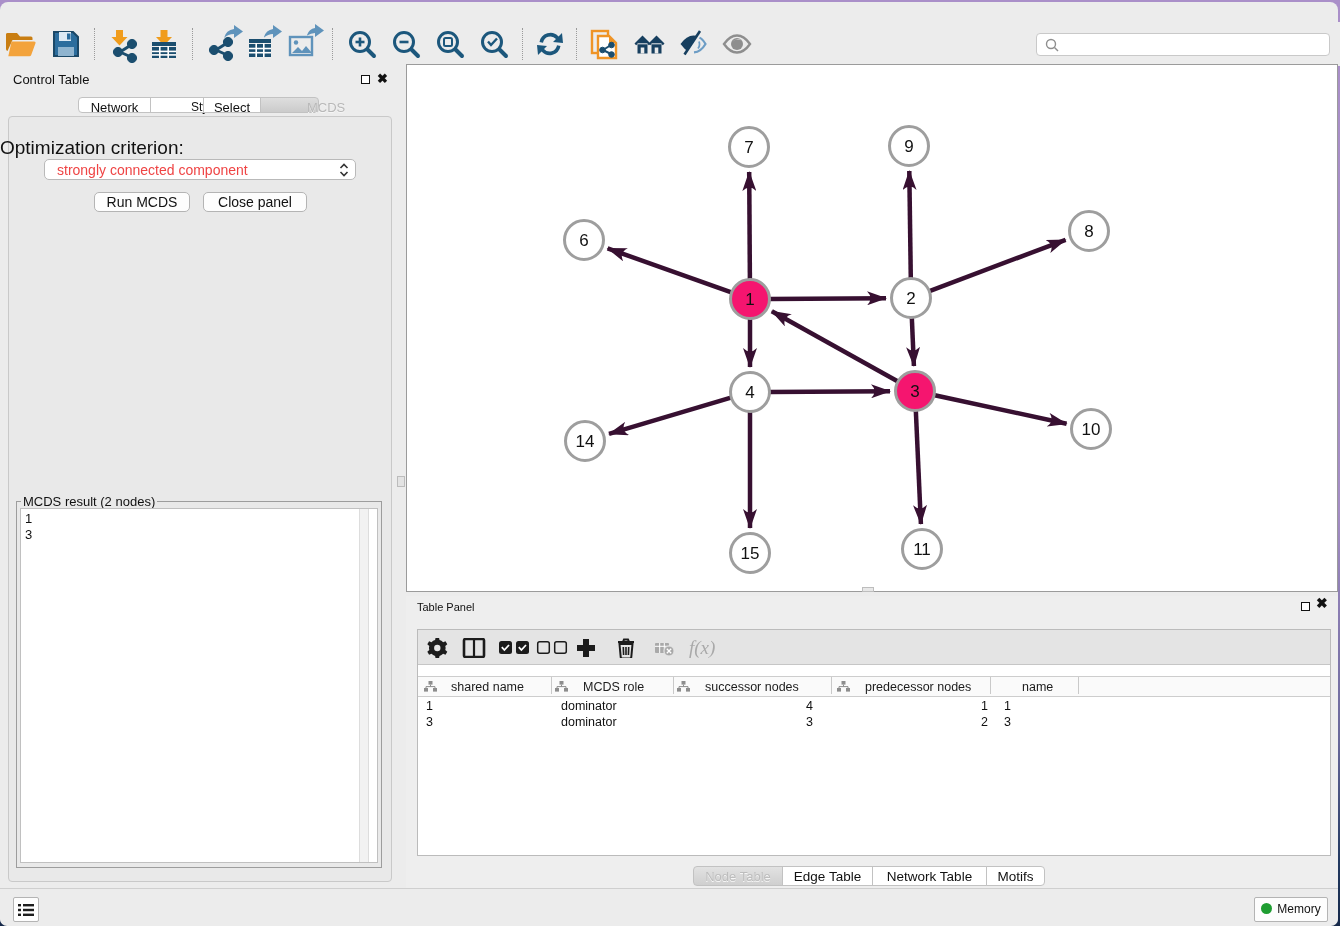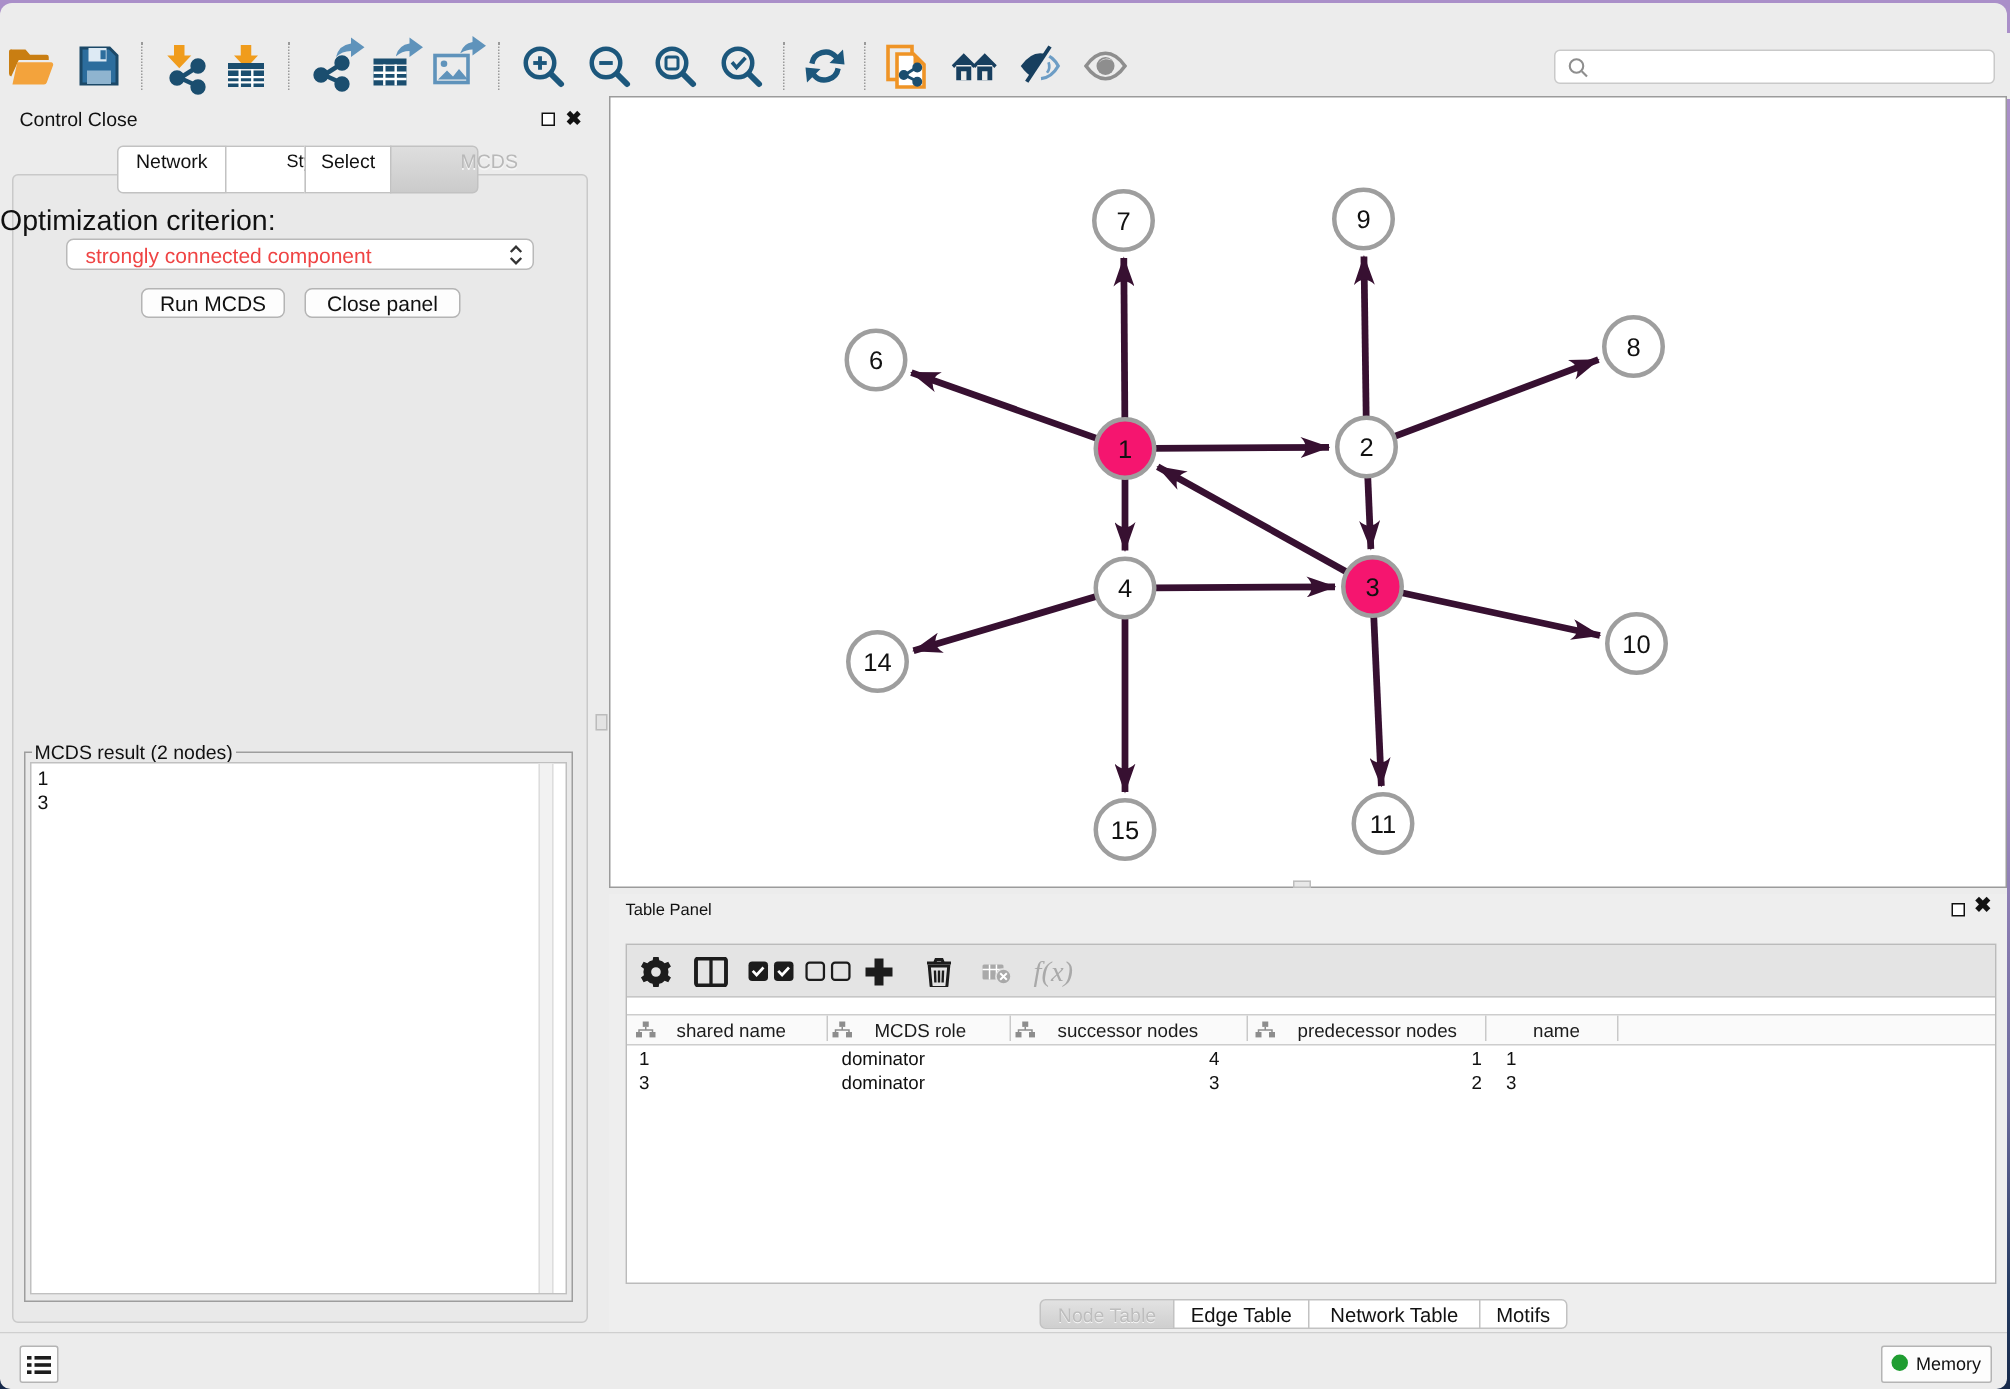--- a/index.html
+++ b/index.html
@@ -177,26 +177,26 @@
     </g>
   </svg>
 </div>
 <div id="search">
       <svg width="18" height="18" style="position:absolute;left:6px;top:2px" viewBox="0 0 18 18">
         <circle cx="8" cy="8" r="4.5" fill="none" stroke="#8e8e8e" stroke-width="1.4"></circle>
         <line x1="11.5" y1="11.5" x2="15" y2="15" stroke="#8e8e8e" stroke-width="1.4"></line>
       </svg>
     </div>
 
-<div id="cp-title">Control Close</div>
+<div id="cp-title">Control Table</div>
 <div id="cp-float"></div>
 <div id="cp-x">✖</div>
 <div id="cp-body"></div>
 <div class="abs" style="left:397px;top:476px;width:8px;height:11px;background:#e3e3e3;border:1px solid #bcbcbc;box-sizing:border-box;"></div>
-<div class="tabbar" style="left:78px;top:97px;height:32px;position:absolute;">
+<div class="tabbar" style="left:78px;top:97px;height:16px;position:absolute;">
   <div class="tab" style="width:73px;font-size:13px;line-height:19px;border-radius:4px 0 0 4px;">Network</div>
   <div class="tab" style="width:54px;font-size:12px;line-height:19px;margin-left:-1px;padding-left:40px;">Style</div>
   <div class="tab" style="width:58px;font-size:13px;line-height:19px;margin-left:-1px;">Select</div>
   <div class="tab" style="width:59px;font-size:13px;line-height:19px;margin-left:-1px;border-radius:0 4px 4px 0;background:linear-gradient(#dedede,#cbcbcb);color:#b8b8b8;text-shadow:0 1px 0 #f5f5f5;padding-left:46px;">MCDS</div>
 </div>
 <div class="abs" style="left:0;top:137px;width:400px;text-align:left;font-size:19px;color:#111;">Optimization criterion:</div>
 <div class="abs" style="left:44px;top:159px;width:312px;height:21px;background:#fff;border:1px solid #b9b9b9;border-radius:5px;box-sizing:border-box;">
   <div class="abs" style="left:12px;top:2px;font-size:14px;color:#ef4444;">strongly connected component</div>
   <svg class="abs" style="right:5px;top:2px;" width="12" height="16" viewBox="0 0 12 16">
         <path d="M2.5 6 L6 2.5 L9.5 6" fill="none" stroke="#333" stroke-width="1.6"></path>

